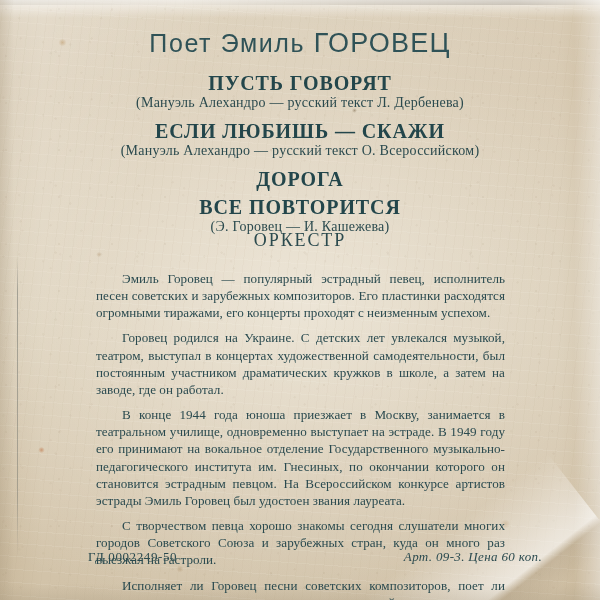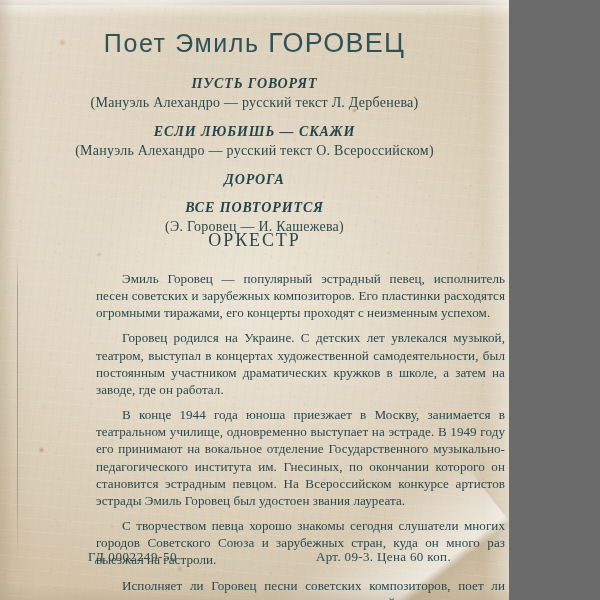--- a/index.html
+++ b/index.html
@@ -2,21 +2,21 @@
 <html lang="ru"><head>
 <meta charset="utf-8">
 <style>
   html, body {
     margin: 0;
     padding: 0;
     background: #6b6b6b;
   }
   #sleeve {
     position: relative;
-    width: 509px;
+    width: 600px;
     height: 600px;
     overflow: hidden;
     font-family: "Liberation Serif", "DejaVu Serif", serif;
     color: #2b4a4e;
     background-color: #e8e0d2;
     background-image:
       
       radial-gradient(ellipse 120% 90% at 50% 50%, rgba(255,252,245,0.55) 0%, rgba(255,252,245,0.0) 62%),
       linear-gradient(115deg, rgba(255,255,255,0.30) 0%, rgba(255,255,255,0.0) 26%),
       linear-gradient(to bottom, #efe9de 0%, #eae2d4 14%, #e9e2d4 52%, #e6ddcd 82%, #e2d8c6 100%),
@@ -129,25 +129,24 @@
 
   .tracks {
     position: absolute;
     left: 0; right: 0; top: 74px;
     text-align: center;
   }
   .track { margin-bottom: 9px; }
   .track-title {
     font-family: "Liberation Serif", "DejaVu Serif", serif;
     font-weight: bold;
-    font-size: 14px;
+    font-size: 20px;
     letter-spacing: 0.9px;
     line-height: 19px;
     color: #23464b;
-    font-style: italic;
   }
   .track-credit {
     font-size: 14px;
     line-height: 20px;
     letter-spacing: 0.25px;
     color: #2b4a4e;
   }
   .orchestra {
     position: absolute;
     left: 0; right: 0; top: 230px;
@@ -180,21 +179,21 @@
     right: 58px;
     top: 549px;
     display: flex;
     justify-content: space-between;
     align-items: baseline;
     font-size: 13px;
     letter-spacing: 0.3px;
     color: #2a4a4f;
   }
   .footer .cat { letter-spacing: 0.6px; }
-  .footer .art { letter-spacing: 0.35px; }
+  .footer .art { letter-spacing: 0.35px; font-style: italic; }
 </style>
 </head>
 <body>
 
 <div id="sleeve">
 
   <div class="grain"></div>
   <div class="fibres"></div>
 
   <div class="spot s1"></div>

